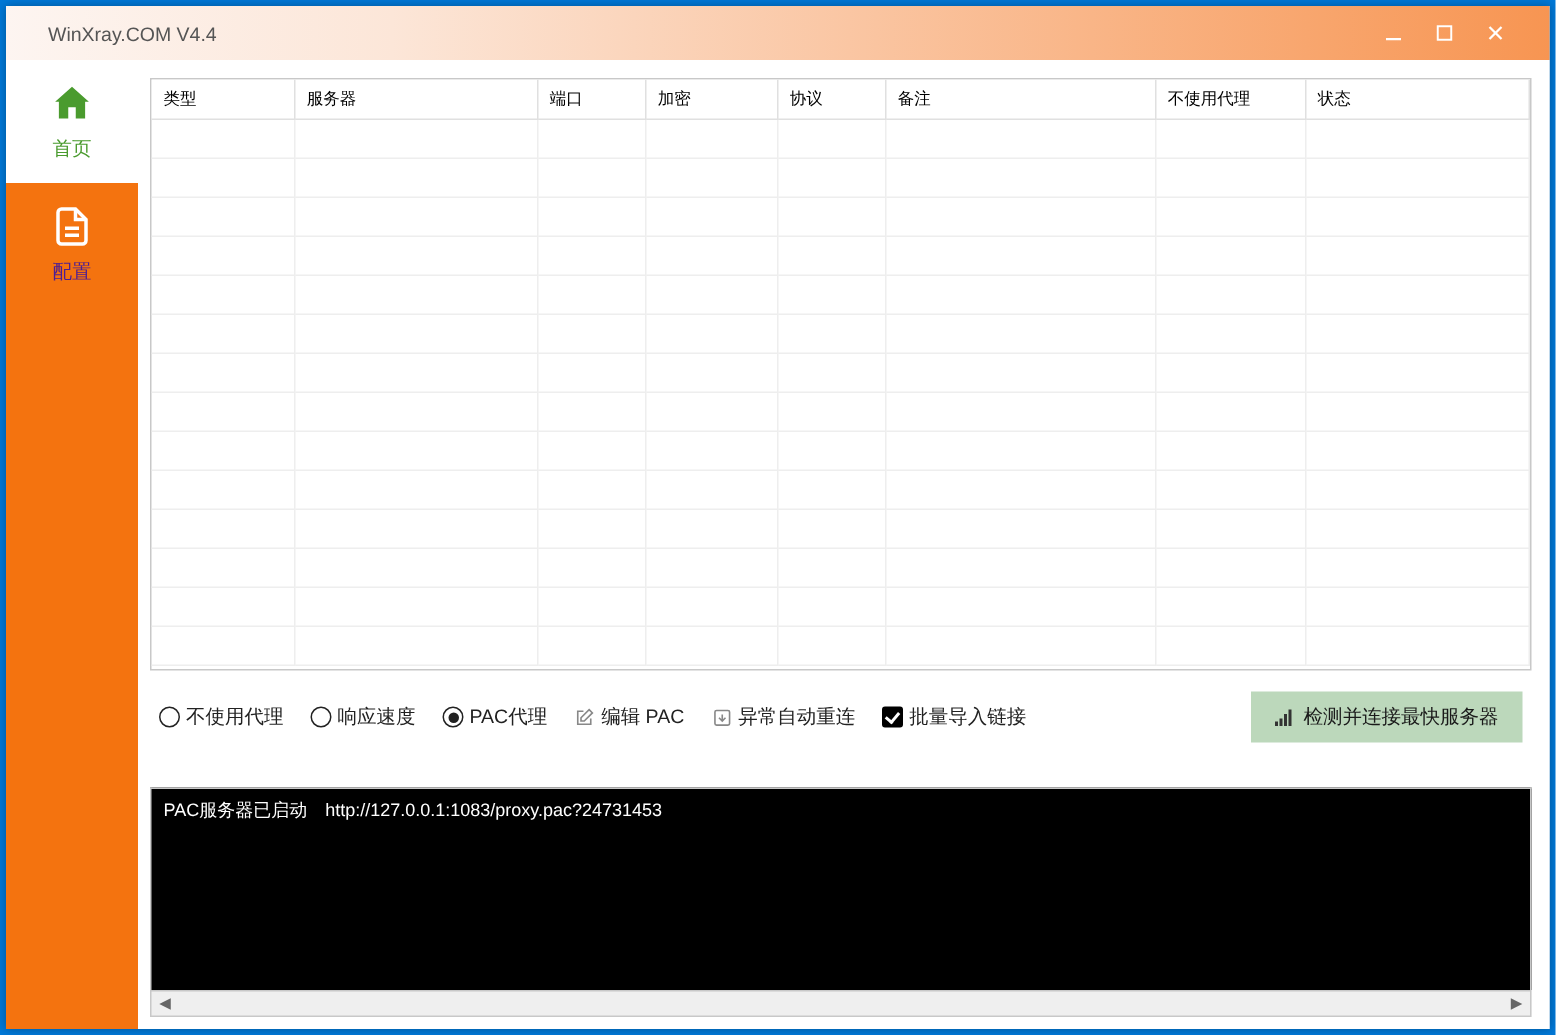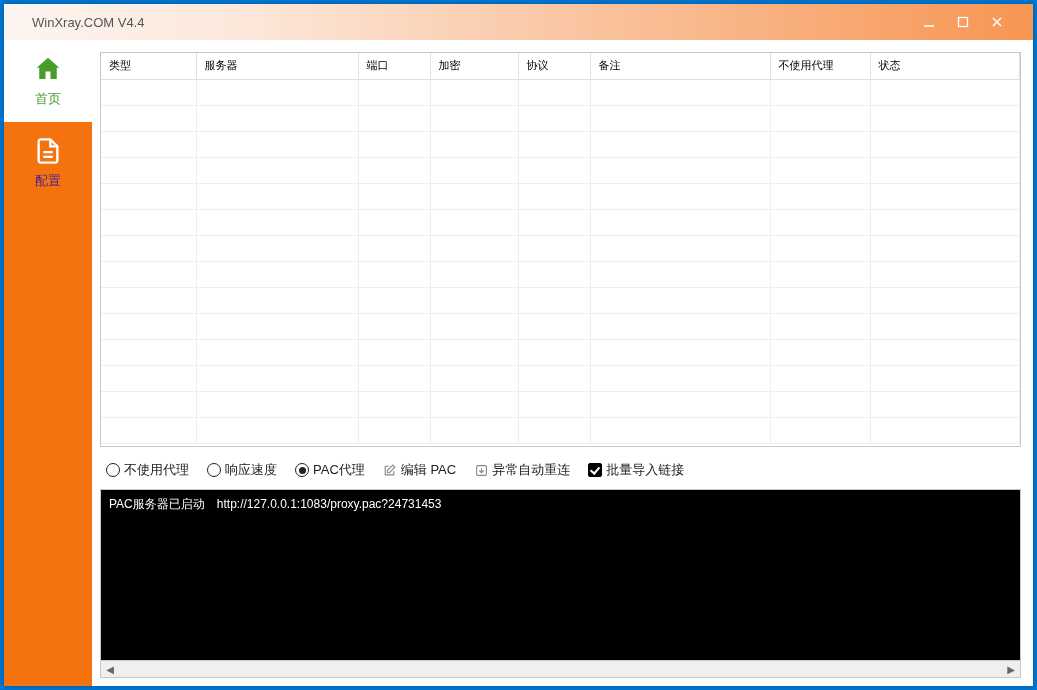--- a/index.html
+++ b/index.html
@@ -138,20 +138,21 @@
 .signal-icon span { width:2px; background:#333; display:inline-block;}
 .signal-icon span:nth-child(1){height:3px;}
 .signal-icon span:nth-child(2){height:5px;}
 .signal-icon span:nth-child(3){height:8px;}
 .signal-icon span:nth-child(4){height:11px;}
 .console-wrap {
   flex: 1;
   display: flex;
   flex-direction: column;
   min-height: 0;
+  margin-top: 20px;
 }
 .console {
   flex: 1;
   background: #000;
   color: #fff;
   font-size: 12px;
   padding: 6px 8px;
   overflow: auto;
   border: 1px solid #c8c8c8;
   border-bottom: none;
@@ -417,20 +418,29 @@
                 <rect x="3" y="3" width="18" height="18" rx="2"></rect>
                 <path d="M12 8v8M8 12l4 4 4-4"></path>
               </svg>
           </span>
           <span>异常自动重连</span>
         </span>
         <label class="check-wrap">
           <span class="check-box checked"></span>
           <span>批量导入链接</span>
         </label>
+        <button class="detect-btn">
+          <span class="signal-icon">
+              <span></span>
+              <span></span>
+              <span></span>
+              <span></span>
+            </span>
+          <span>检测并连接最快服务器</span>
+        </button>
       </div>
 
       <div class="console-wrap">
         <div class="console"><span>PAC服务器已启动</span><span class="log-url">http://127.0.0.1:1083/proxy.pac?24731453</span></div>
         <div class="hscroll">
           <span class="hscroll-arrow">◀</span>
           <span class="hscroll-arrow">▶</span>
         </div>
       </div>
     </div>

